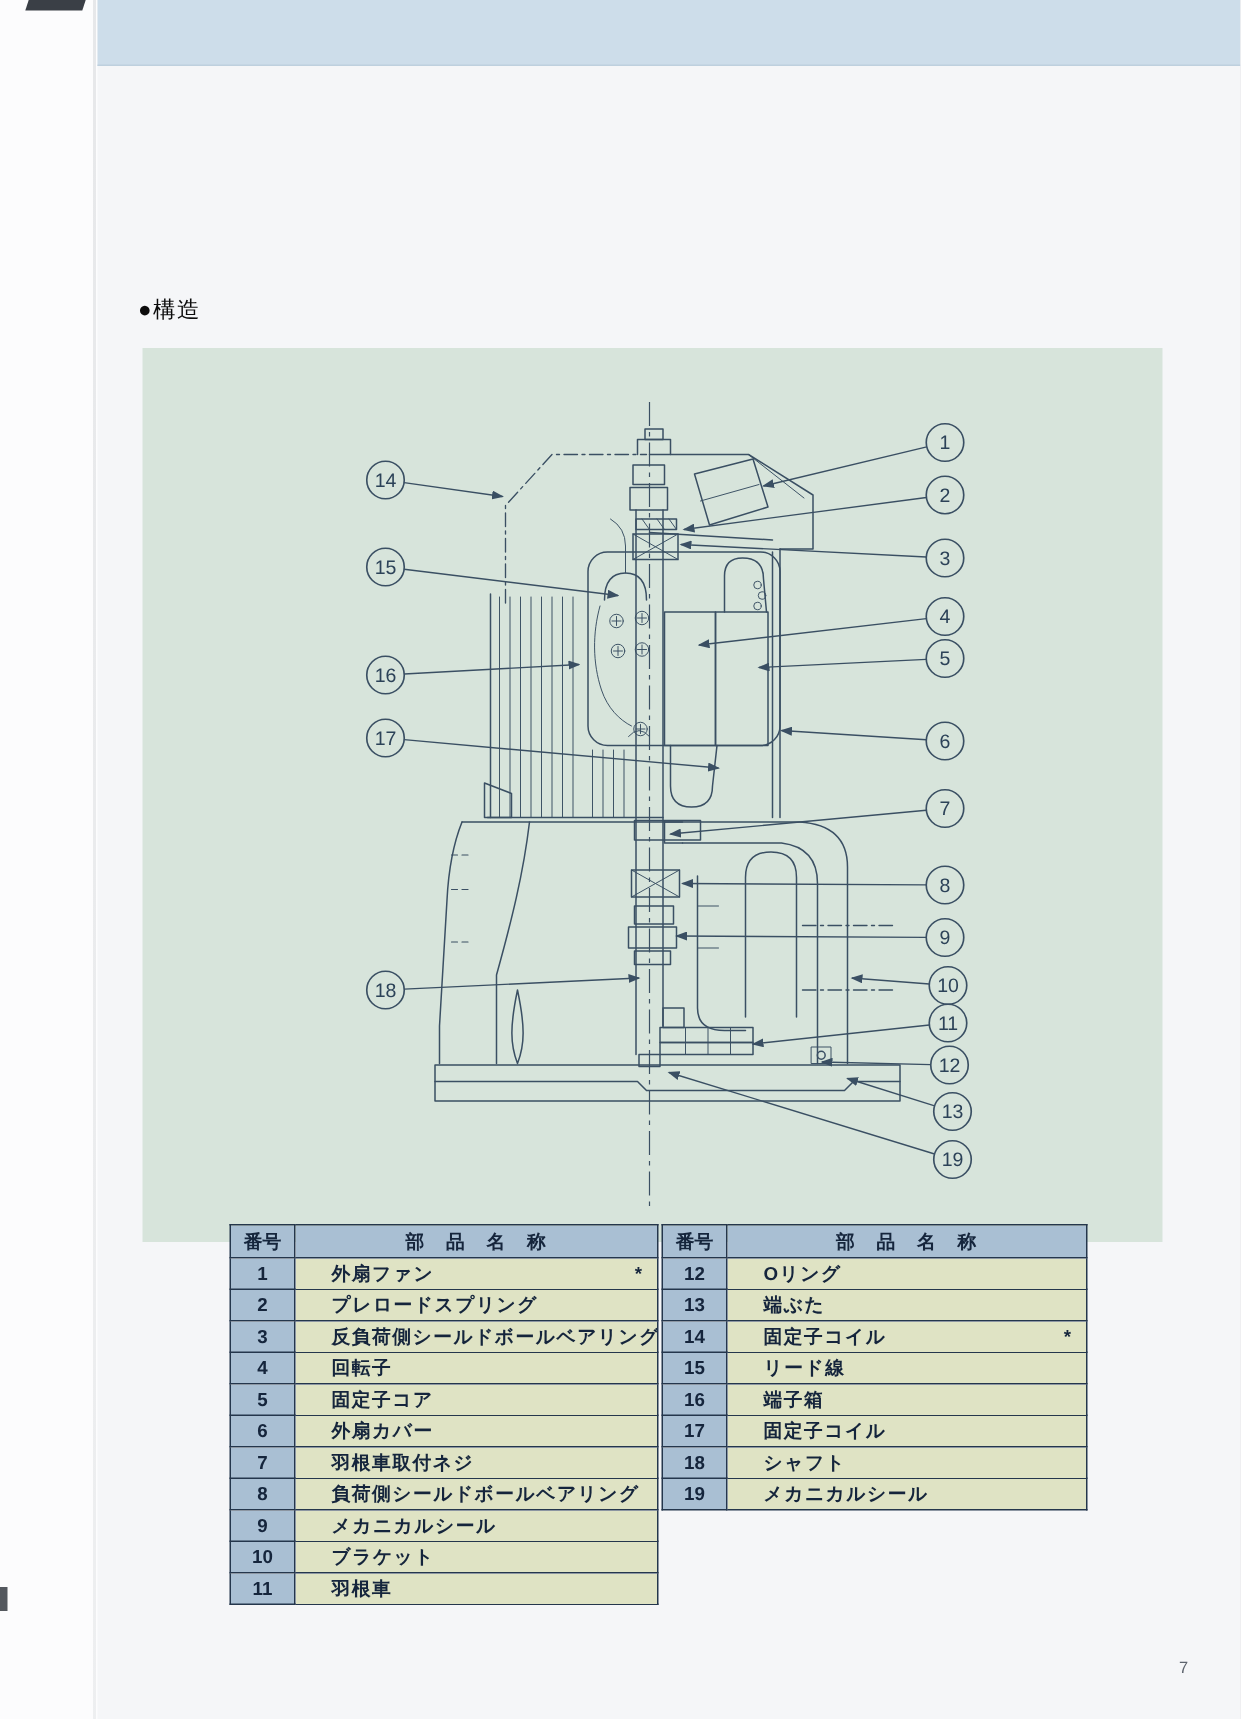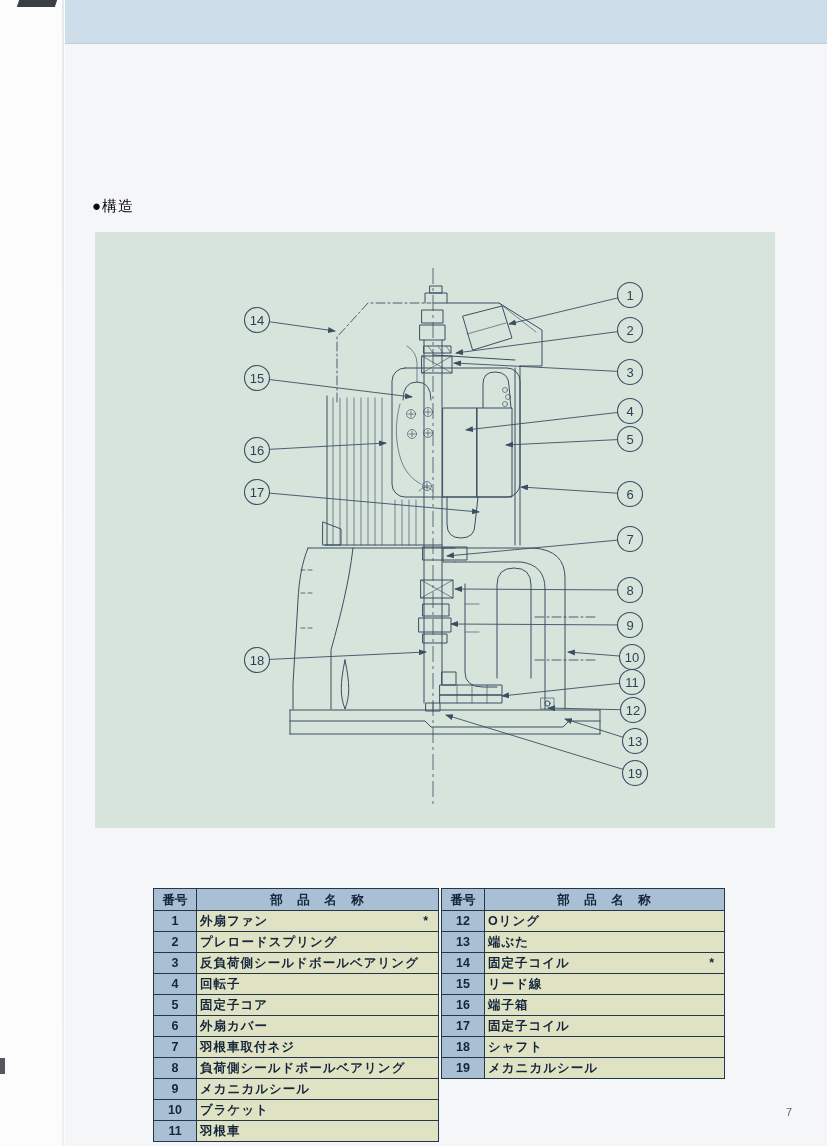--- a/index.html
+++ b/index.html
@@ -25,33 +25,33 @@
   .ln{fill:none;stroke:var(--line,#3a4f63);stroke-width:1;stroke-linecap:round;stroke-linejoin:round;}
   .t{stroke-width:.65;}
   .cl{stroke:var(--line,#3a4f63);stroke-width:.8;stroke-dasharray:16 4 3 4;}
   .dd{stroke-dasharray:9 3 2 3;stroke-width:.9;}
   .dsh{stroke-dasharray:4 3;stroke-width:.8;}
   .leader{fill:none;stroke:var(--line,#3a4f63);stroke-width:.9;}
   .cobubble{fill:rgba(255,255,255,0);stroke:var(--line,#3a4f63);stroke-width:1.1;}
   .cnum{fill:#2c4258;font-size:13px;font-family:"Liberation Sans","DejaVu Sans",sans-serif;}
 
   
-  .ptable{position:absolute;top:888px;border-radius:16px;}
+  .ptable{position:absolute;top:816px;border-radius:16px;}
   .ptable.left{left:153px;width:286px;}
   .ptable.right{left:441px;width:284px;}
   .ptable table{border-collapse:collapse;width:100%;table-layout:fixed;}
   .ptable th,.ptable td{
     border:1px solid var(--tborder,#24364c);
     font-size:12.5px;font-weight:bold;color:#15253c;
     height:20px;line-height:20px;padding:0;white-space:nowrap;overflow:hidden;
   }
   .ptable th{height:21px;background:var(--tblue,#a9bfd3);text-align:center;letter-spacing:1px;}
   .ptable th.no{width:42px;letter-spacing:0;}
   .ptable td.no{background:var(--tblue,#a9bfd3);text-align:center;}
-  .ptable td.nm{background:var(--tyellow,#dfe3c4);text-align:left;padding:0 3px;position:relative;letter-spacing:1px;margin-top:40px;}
+  .ptable td.nm{background:var(--tyellow,#dfe3c4);text-align:left;padding:0 24px;position:relative;letter-spacing:1px;margin-top:40px;}
   .ptable td.nm .mark{position:absolute;right:10px;top:0;letter-spacing:0;}
 
   .notes{position:absolute;left:448px;top:1057px;font-size:12px;line-height:17px;color:#20242a;}
   .pageno{position:absolute;left:786px;top:1106px;font-size:11px;color:#5d646e;}
 </style>
 </head>
 <body>
 
 <div class="page">
   <div class="left-strip"></div>

